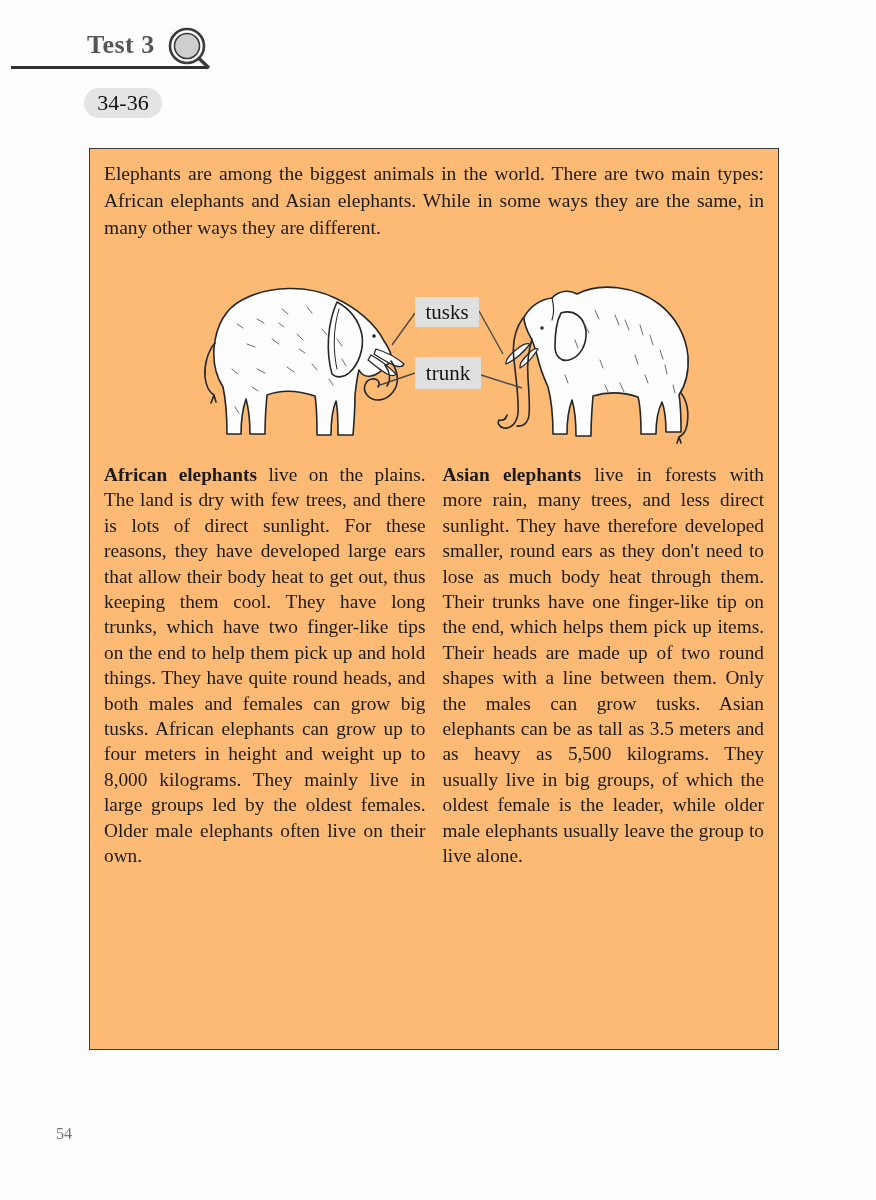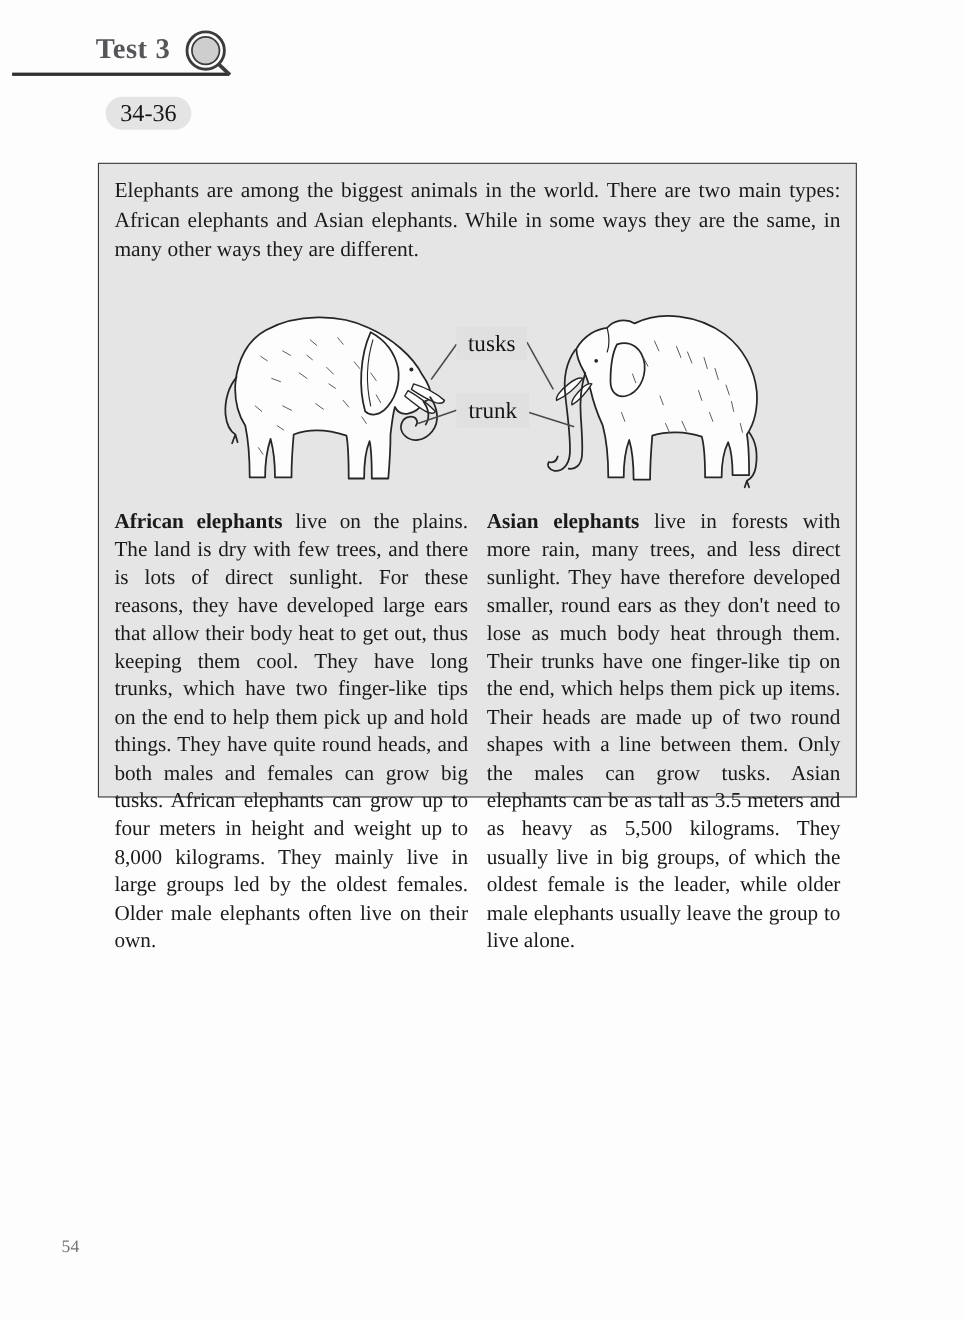--- a/index.html
+++ b/index.html
@@ -14,29 +14,29 @@
   .test-title{
     position:absolute;left:76px;top:30px;
     font-size:26px;font-weight:bold;color:#55565a;letter-spacing:.5px;
   }
   .header-rule{
     position:absolute;left:0;top:66px;width:197px;height:3px;background:#303030;
   }
   .magnifier{position:absolute;left:153px;top:24px;}
   
   .range-badge{
-    position:absolute;left:85px;top:88px;width:78px;height:30px;
+    position:absolute;left:73px;top:88px;width:78px;height:30px;
     background:#e4e4e4;border-radius:15px;
     display:flex;align-items:center;justify-content:center;
     font-size:22px;color:#161616;
   }
   
   .passage-box{
-    position:absolute;left:78px;top:148px;width:690px;height:577px;
-    box-sizing:border-box;border:1.5px solid #3a3a3a;background:#e5e5e5;
+    position:absolute;left:78px;top:148px;width:690px;height:902px;
+    box-sizing:border-box;border:1.5px solid #3a3a3a;background:#fdba74;
     padding:11px 14px 0 14px;
   }
   .intro{
     margin:0;font-size:19.5px;line-height:27px;text-align:justify;
   }
   .diagram{display:block;margin:10px 0 2px 0;}
   .columns{display:flex;gap:17px;margin-top:4px;}
   .col{
     flex:1;font-size:19.3px;line-height:25.4px;text-align:justify;
   }

